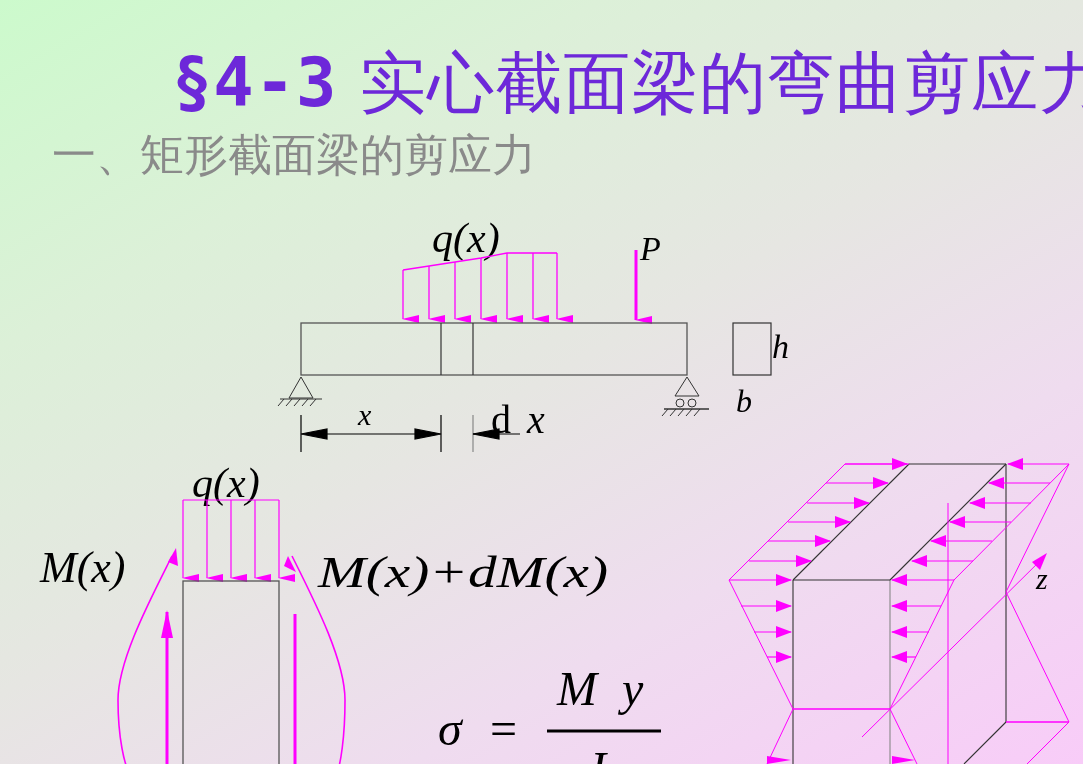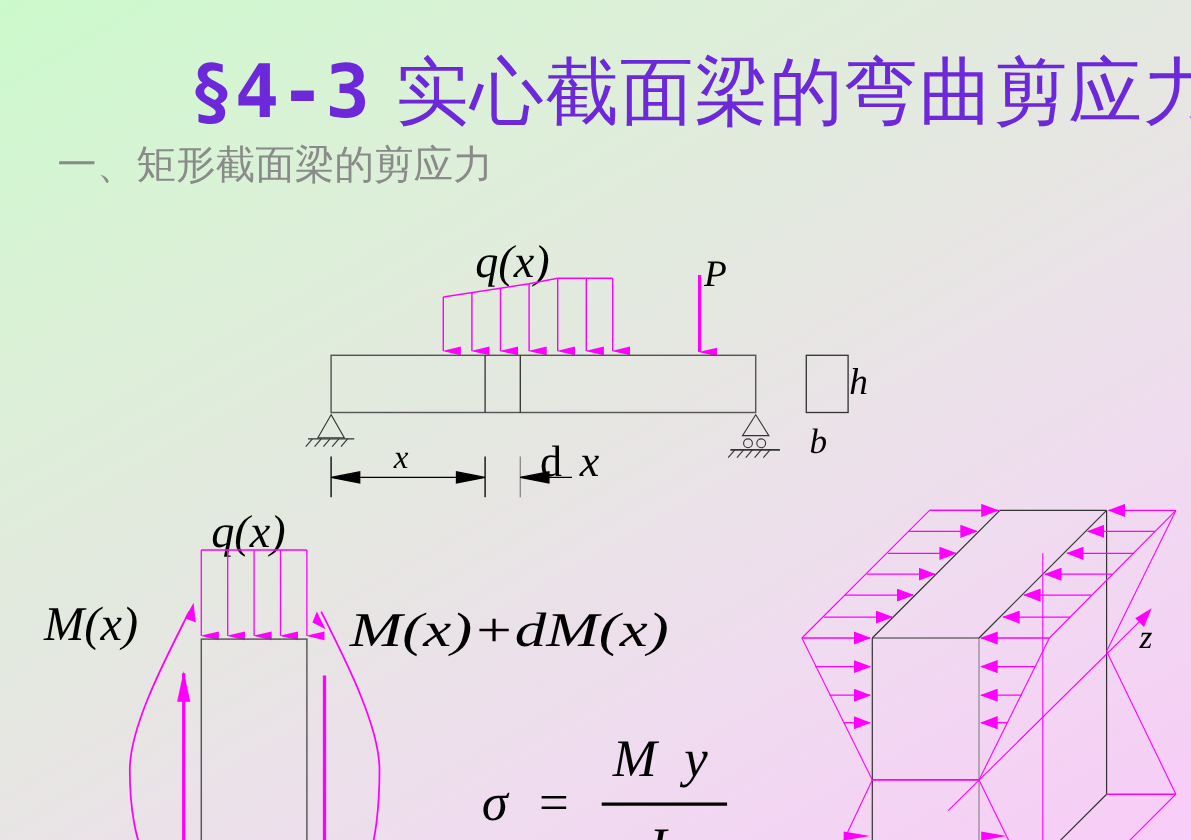--- a/index.html
+++ b/index.html
@@ -9,21 +9,21 @@
       font-family: "DejaVu Serif", serif;
     }
     .title {
       position: absolute; left: 172px; top: 38px;
       font-size: 67px; color: #6d28d9; letter-spacing: 1px; white-space: nowrap;
       font-family: "DejaVu Serif", serif;
     }
     .title .sec { font-family: "DejaVu Sans Mono", monospace; font-weight: bold; margin-right: 22px; }
     .subtitle {
       position: absolute; left: 52px; top: 126px;
-      font-size: 36px; color: #8a8a8a; white-space: nowrap;
+      font-size: 44px; color: #8a8a8a; white-space: nowrap;
       font-family: "DejaVu Serif", serif;
     }
     svg.diagram { position: absolute; left: 0; top: 0; width: 1083px; height: 764px; }
     .it { font-family: "Liberation Serif", serif; font-style: italic; fill: #000; }
     .rm { font-family: "Liberation Serif", serif; fill: #000; }
   </style>
 </head>
 <body>
 
 <div class="title">

